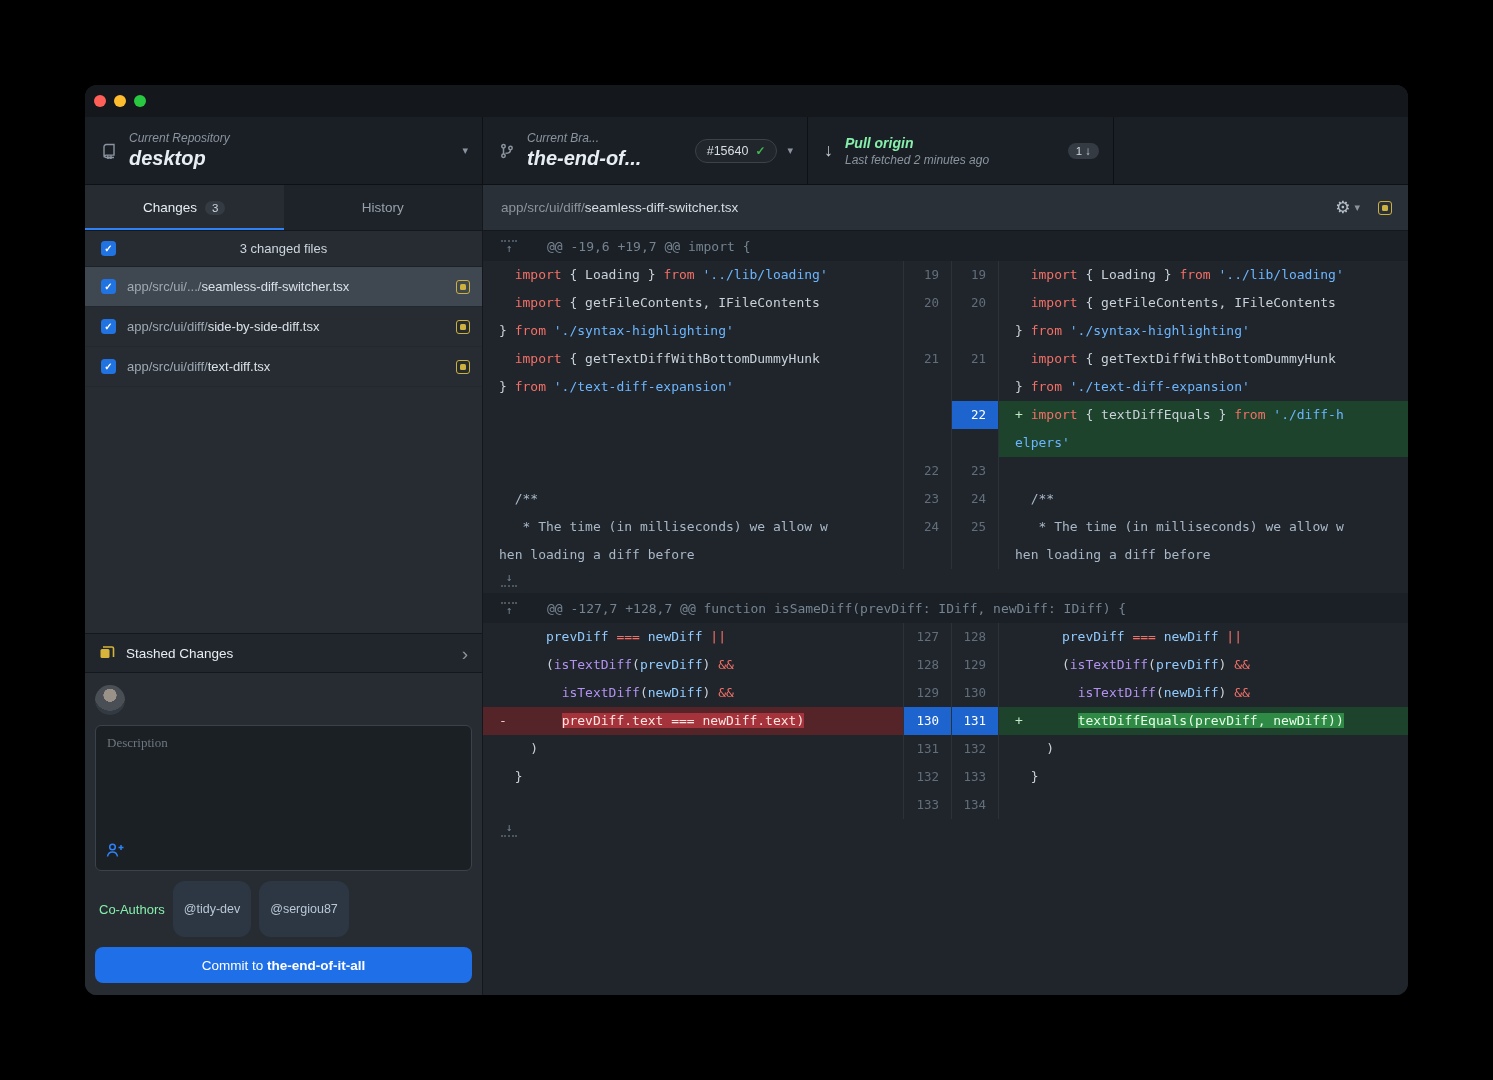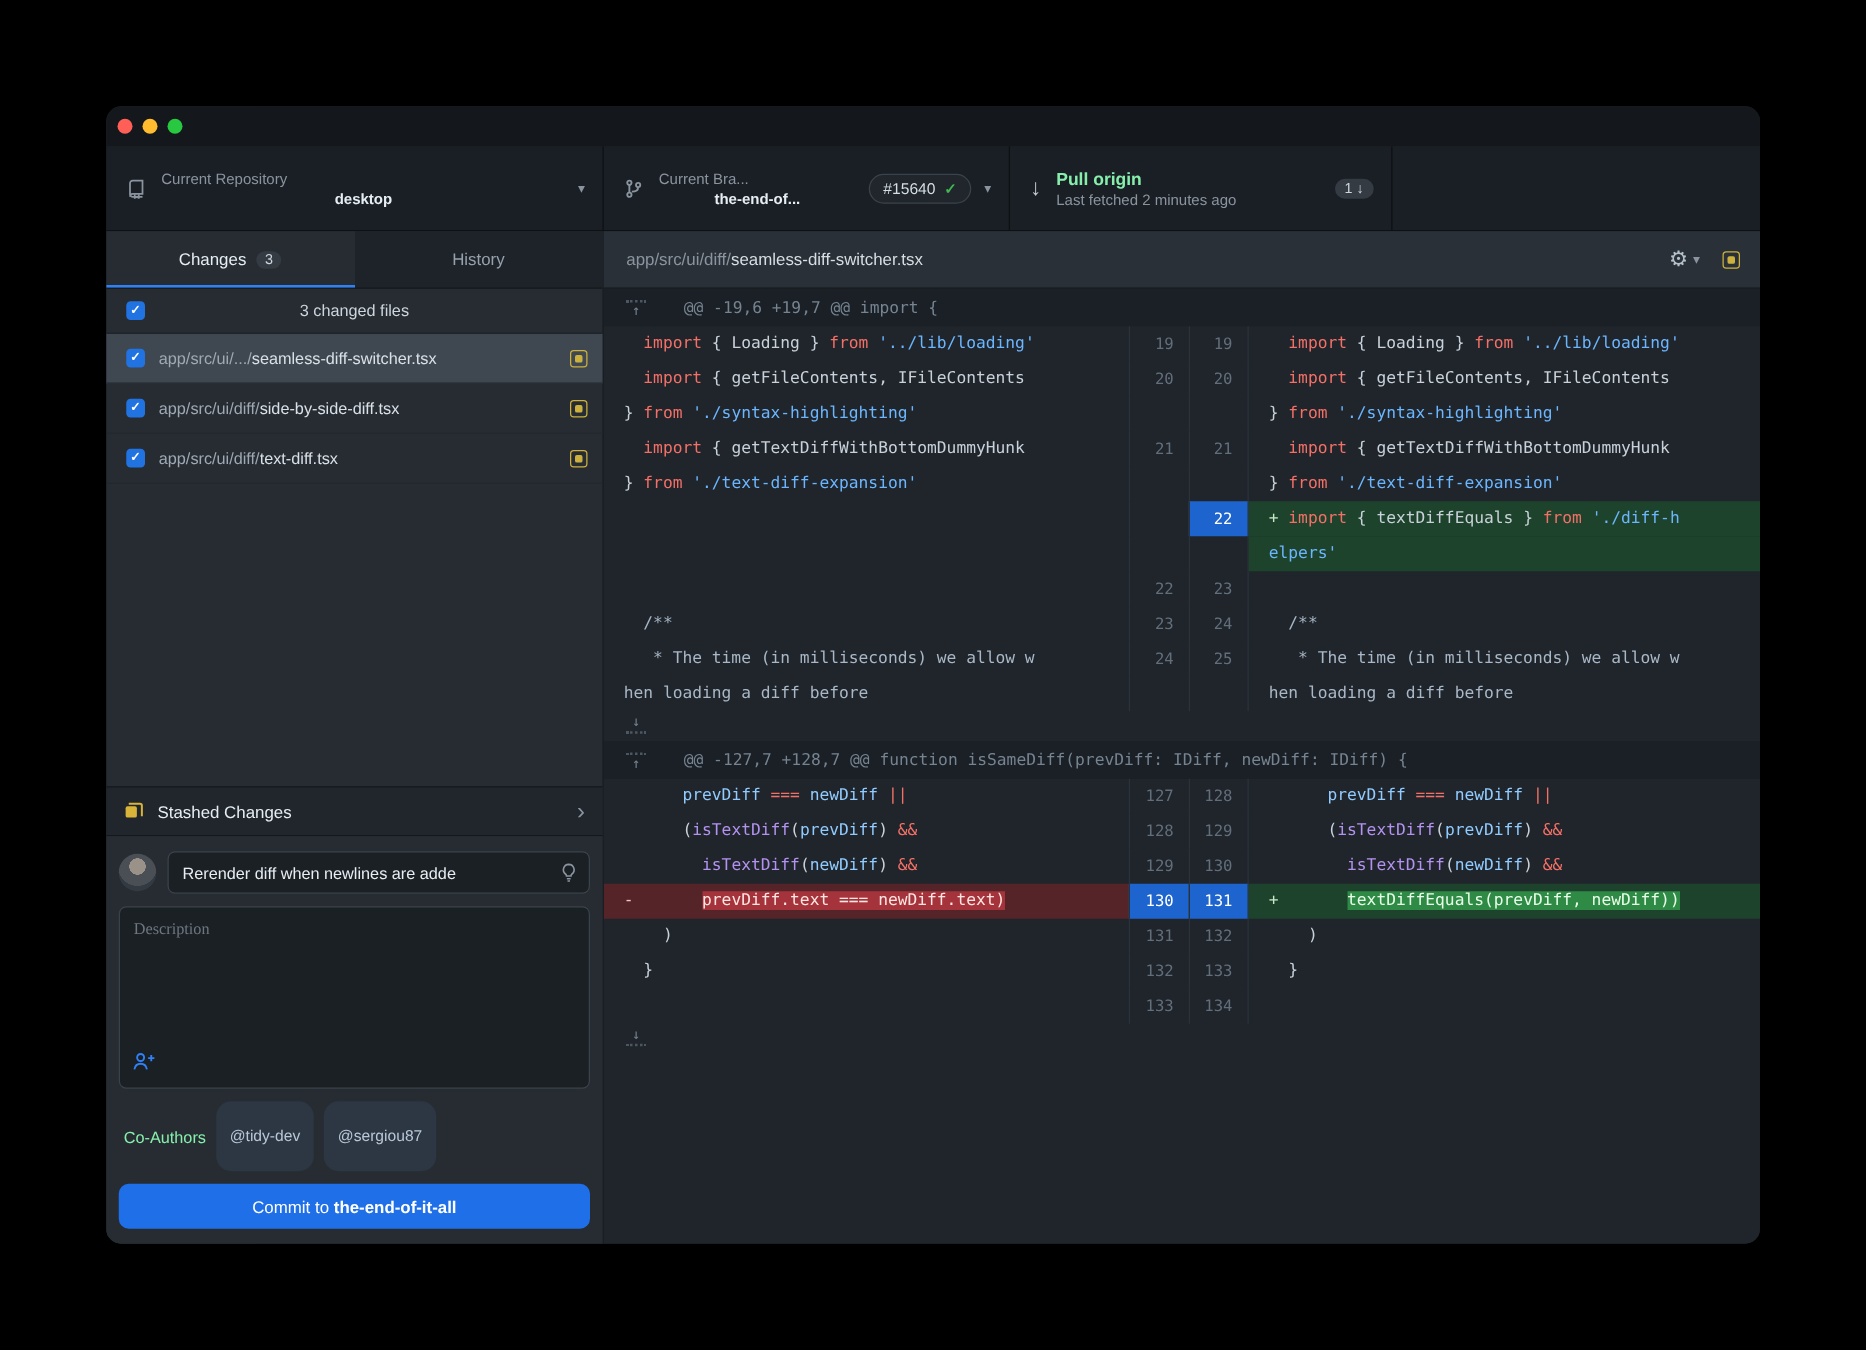--- a/index.html
+++ b/index.html
@@ -18,23 +18,23 @@
   .tl { width: 12px; height: 12px; border-radius: 50%; cursor: pointer; }
   .tl.red { background: #ff5f57; } .tl.yellow { background: #febc2e; } .tl.green { background: #28c840; }
 
   
   .toolbar { height: 68px; background: #1a1f25; display: flex; flex: none; border-bottom: 1px solid #0d1114; }
   .tb-sec { display: flex; align-items: center; padding: 0 14px 0 16px; border-right: 1px solid #0d1114; cursor: pointer; }
   .tb-sec.repo-sec { width: 398px; }
   .tb-sec.branch-sec { width: 325px; }
   .tb-sec.pull-sec { width: 306px; }
   .tb-icon { flex: none; margin-right: 12px; color: #8b949e; display: flex; align-items: center; }
-  .tb-text { flex: 1; min-width: 0; }
+  .tb-text { flex: 1; min-width: 0; font-style: italic; }
   .tb-label { font-size: 12px; color: #8b949e; margin-bottom: 2px; white-space: nowrap; overflow: hidden; }
-  .tb-value { font-size: 12px; font-weight: bold; color: #e6edf3; white-space: nowrap; overflow: hidden; text-align: center; }
+  .tb-value { font-size: 20px; font-weight: bold; color: #e6edf3; white-space: nowrap; overflow: hidden; }
   .caret { color: #8b949e; font-size: 11px; margin-left: 10px; flex: none; }
   .pr-pill { flex: none; margin-left: 10px; display: flex; align-items: center; gap: 7px;
     background: #20262c; border: 1px solid #3a424b; border-radius: 14px; padding: 4px 11px;
     font-size: 12.5px; color: #d6dde3; }
   .pr-check { color: #3fb950; font-weight: bold; font-size: 12px; }
   .pull-title { font-size: 14px; font-weight: bold; color: #86efac; margin-bottom: 2px; }
   .pull-sub { font-size: 12px; color: #8b949e; white-space: nowrap; }
   .count-badge { flex: none; margin-left: auto; background: #343b43; color: #cdd5dd;
     border-radius: 10px; padding: 2px 8px; font-size: 11.5px; white-space: nowrap; }
   .pull-arrow { font-size: 18px; color: #c3ccd6; }
@@ -253,29 +253,20 @@
             <path d="M4 3h9a1.5 1.5 0 0 1 1.5 1.5V13" fill="none" stroke="#d8b43a" stroke-width="1.6"></path>
           </svg>
         </span>
         <span data-interactable="false">Stashed Changes</span>
         <span class="stash-chevron" data-interactable="false">›</span>
       </div>
 
       <div class="commit-box" data-interactable="false">
         <div class="summary-row" data-interactable="false">
           <span class="avatar" data-interactable="false"></span>
-          <span class="summary-wrap" data-interactable="false">
-            <input class="summary-input" data-interactable="true" value="Rerender diff when newlines are adde" style="">
-            <span class="bulb" data-interactable="true">
-              <svg width="16" height="16" viewBox="0 0 16 16" fill="none" stroke="#8b949e" stroke-width="1.3">
-                <path d="M8 1.5a4.3 4.3 0 0 1 2.6 7.7c-.5.4-.8 1-.8 1.6H6.2c0-.6-.3-1.2-.8-1.6A4.3 4.3 0 0 1 8 1.5Z"></path>
-                <path d="M6.5 13h3M7 14.8h2"></path>
-              </svg>
-            </span>
-          </span>
         </div>
 
         <div class="desc-box" data-interactable="false">
           <textarea class="desc-input" data-interactable="true" placeholder="Description" style=""></textarea>
           <span class="person-plus" data-interactable="true">
             <svg width="19" height="16" viewBox="0 0 19 16" fill="none" stroke="#2f81f7" stroke-width="1.5">
               <circle cx="6.5" cy="5" r="2.8"></circle>
               <path d="M1.5 14.5c.5-3 2.5-4.5 5-4.5s4.5 1.5 5 4.5"></path>
               <path d="M15 3v5M12.5 5.5h5"></path>
             </svg>

